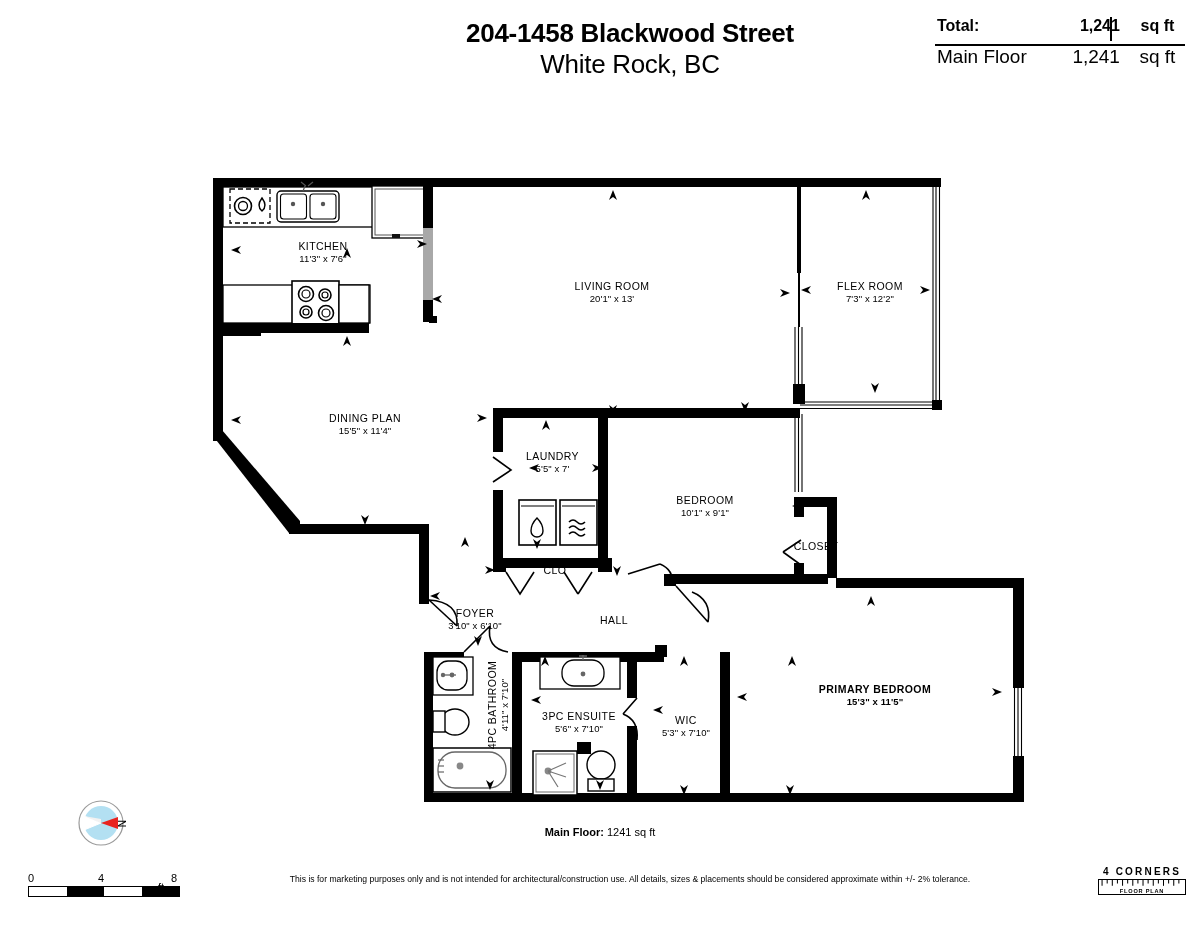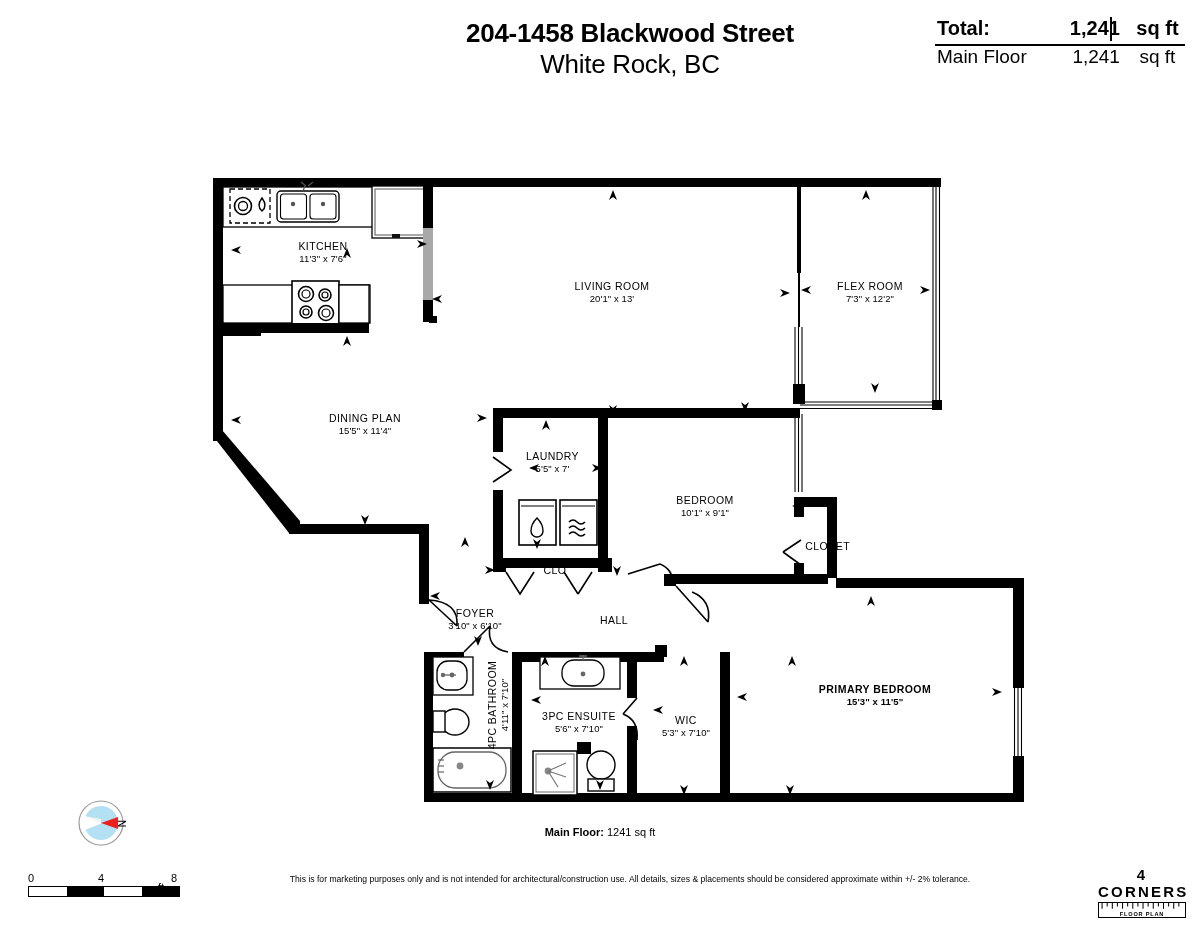--- a/index.html
+++ b/index.html
@@ -5,21 +5,21 @@
   html,body{margin:0;padding:0;background:#ffffff;}
   body{width:1200px;height:927px;position:relative;font-family:"Liberation Sans",sans-serif;color:#000;overflow:hidden;}
 
   
   #header-title{position:absolute;left:310px;top:18px;width:640px;text-align:center;}
   #title-line1{font-size:26px;font-weight:bold;letter-spacing:-0.3px;line-height:1.18;}
   #title-line2{font-size:26px;font-weight:normal;letter-spacing:-0.3px;line-height:1.18;}
 
   #area-table{position:absolute;left:935px;top:17px;width:250px;}
   .area-row{display:flex;align-items:baseline;height:27px;position:relative;}
-  .area-row.total{font-weight:bold;font-size:20px;border-bottom:2.5px solid #000;}
+  .area-row.total{font-weight:bold;font-size:16px;border-bottom:2.5px solid #000;}
   .area-row.floor{font-size:19px;}
   .ar-label{width:108px;text-align:left;padding-left:2px;}
   .ar-value{width:78px;text-align:right;padding-right:10px;}
   .ar-unit{width:56px;text-align:center;}
   #area-divider{position:absolute;left:175px;top:0px;width:2px;height:24px;background:#000;}
 
   
   #plan{position:absolute;left:0;top:0;width:1200px;height:927px;}
 
   
@@ -38,21 +38,21 @@
   .scale-nums span{position:absolute;top:0;}
   #scale-bar{position:relative;width:152px;height:11px;border:1.5px solid #000;box-sizing:border-box;background:#fff;}
   #scale-bar i{position:absolute;top:0;height:100%;background:#000;display:block;}
   #scale-unit{position:absolute;left:158px;top:881px;font-size:11px;}
 
   #compass{position:absolute;left:78px;top:800px;width:46px;height:46px;}
   #compass-n{position:absolute;left:118px;top:818px;font-size:10px;transform:rotate(90deg);}
 
   
   #logo{position:absolute;left:1098px;top:866px;width:88px;}
-  #logo-name{font-size:15px;font-weight:bold;letter-spacing:2.2px;text-align:center;}
+  #logo-name{font-size:10px;font-weight:bold;letter-spacing:2.2px;text-align:center;}
   #logo-ruler{margin-top:2px;border:1.5px solid #000;height:14px;position:relative;background:#fff;}
   #logo-sub{position:absolute;left:0;right:0;bottom:0px;text-align:center;font-size:5.6px;font-weight:bold;letter-spacing:0.8px;background:#fff;}
 </style>
 </head>
 <body>
 
 <div id="header-title">
   <div id="title-line1">204-1458 Blackwood Street</div>
   <div id="title-line2">White Rock, BC</div>
 </div>
@@ -349,21 +349,21 @@
 <div class="rlabel" style="left:495px;top:450px;width:115px;">
   <div class="rname">LAUNDRY</div>
   <div class="rdim">5'5" x 7'</div>
 </div>
 
 <div class="rlabel" style="left:645px;top:494px;width:120px;">
   <div class="rname">BEDROOM</div>
   <div class="rdim">10'1" x 9'1"</div>
 </div>
 
-<div class="rlabel" style="left:782px;top:540px;width:68px;text-align:right;">
+<div class="rlabel" style="left:782px;top:540px;width:68px;">
   <div class="rname">CLOSET</div>
 </div>
 
 <div class="rlabel" style="left:526px;top:564px;width:58px;">
   <div class="rname">CLO</div>
 </div>
 
 <div class="rlabel" style="left:427px;top:607px;width:96px;">
   <div class="rname">FOYER</div>
   <div class="rdim">3'10" x 6'10"</div>

